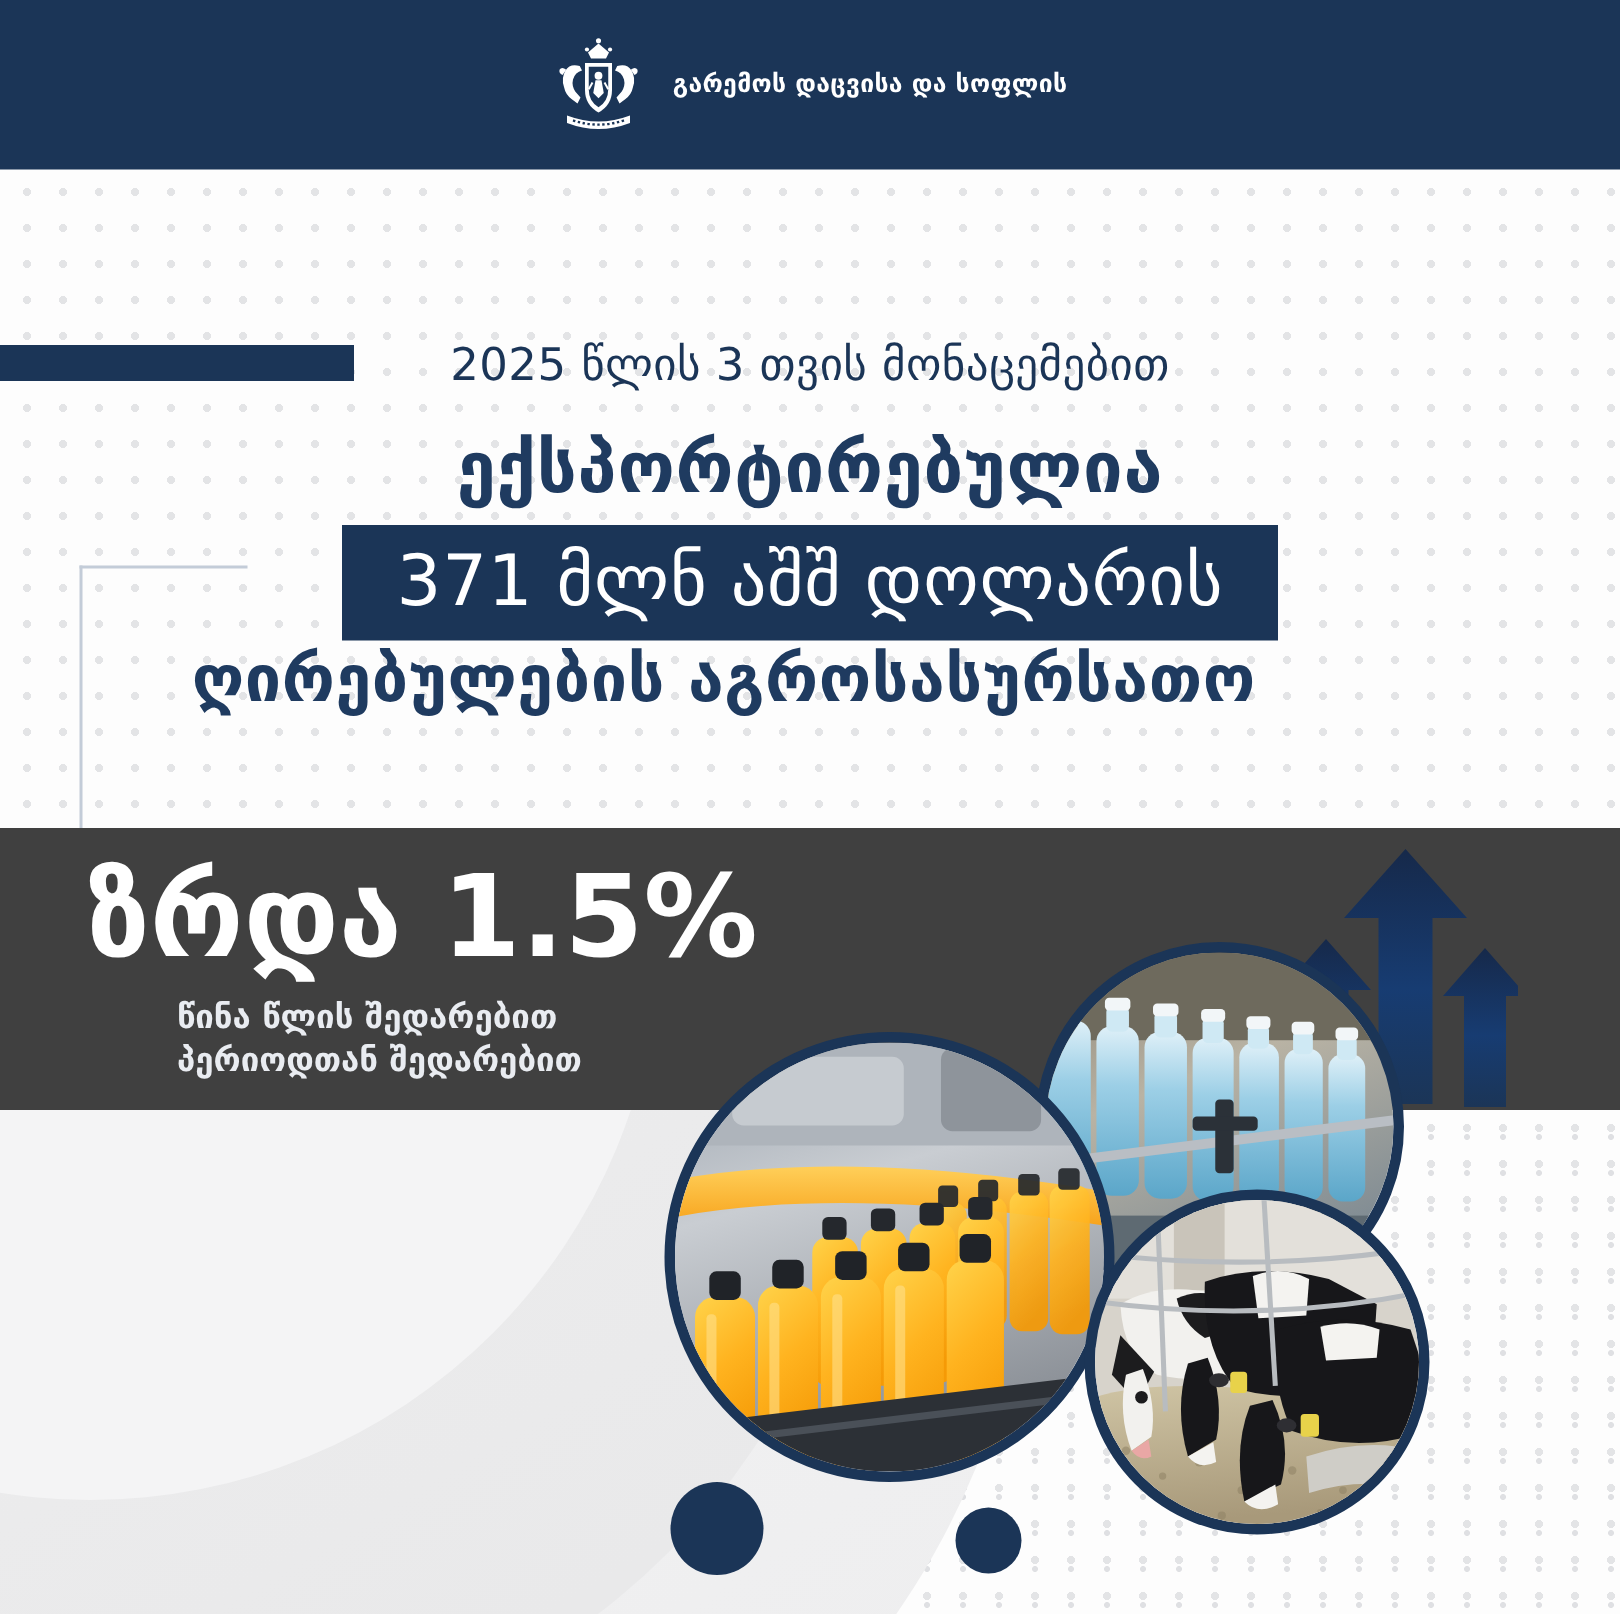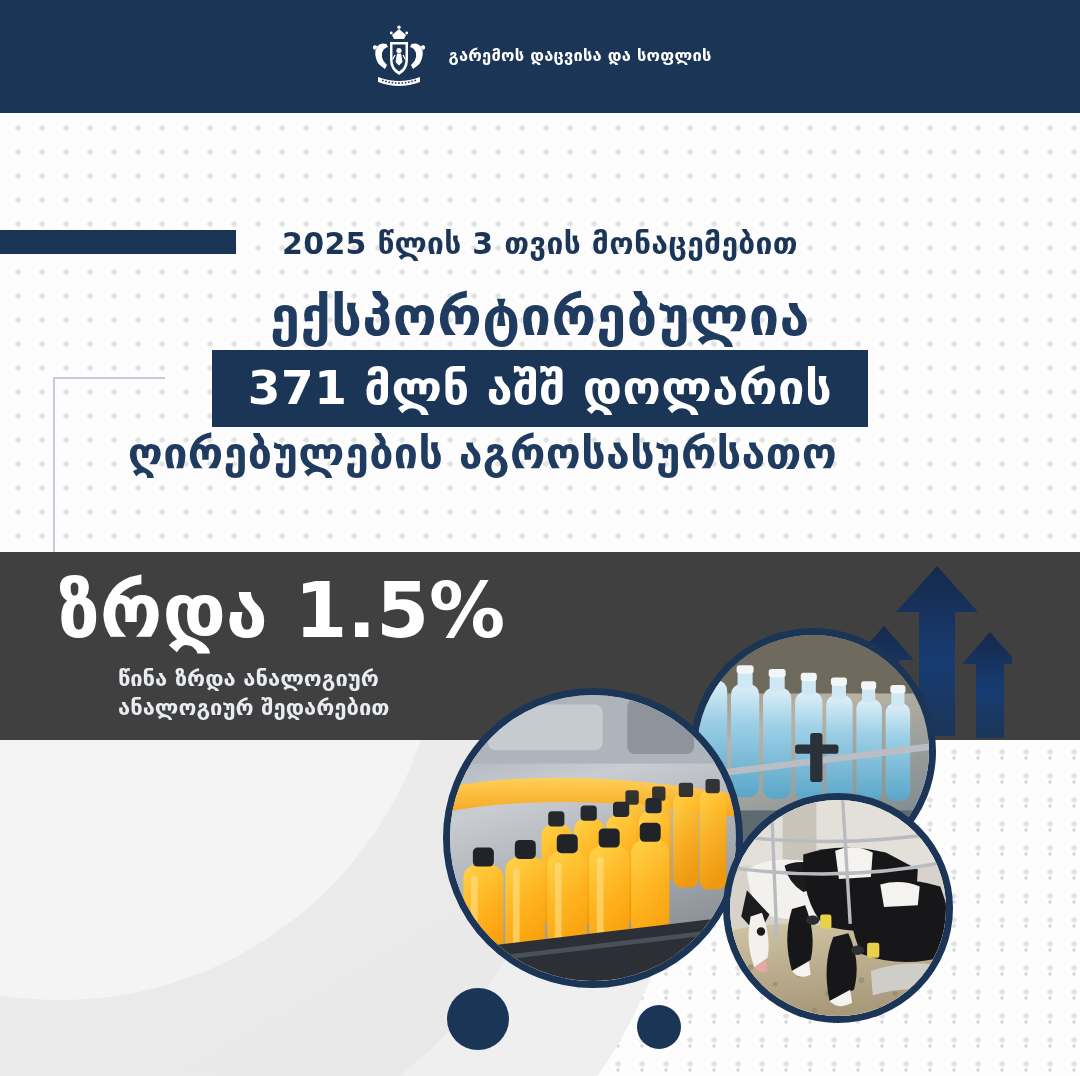--- a/index.html
+++ b/index.html
@@ -76,48 +76,48 @@
   }
 
   
   .kicker {
     position: absolute;
     left: 0; top: 226px;
     width: 1080px;
     text-align: center;
     color: #1b3557;
     font-size: 30px;
-    font-weight: 700;
+    font-weight: 400;
     letter-spacing: .3px;
     z-index: 4;
   }
   .line-export {
     position: absolute;
     left: 0; top: 285px;
     width: 1080px;
     text-align: center;
     color: #1f3b60;
-    font-size: 54px;
+    font-size: 47px;
     font-weight: 800;
     letter-spacing: .5px;
     z-index: 4;
   }
   .highlight-wrap {
     position: absolute;
     left: 0; top: 350px;
     width: 1080px;
     text-align: center;
     z-index: 4;
   }
   .highlight {
     display: inline-block;
     background: #1b3557;
     color: #ffffff;
     font-size: 47px;
-    font-weight: 700;
+    font-weight: 400;
     letter-spacing: .5px;
     padding: 10px 36px 12px 36px;
   }
   .line-value {
     position: absolute;
     left: 0; top: 425px;
     width: 965px;
     text-align: center;
     color: #1f3b60;
     font-size: 43px;
@@ -247,22 +247,22 @@
   </div>
   <div class="line-value">
     <div>ღირებულების აგროსასურსათო</div>
   </div>
 
   <div class="growth-band">
     <div class="growth-headline">
       <span>ზრდა</span><span>&nbsp;</span><span>1.5%</span>
     </div>
     <div class="growth-sub">
-      <div>წინა ზრდა ანალოგიურ</div>
-      <div>ანალოგიურ შედარებით</div>
+      <div>წინა წლის შედარებით</div>
+      <div>პერიოდთან შედარებით</div>
     </div>
     <svg class="arrows" width="150" height="186" viewBox="0 0 150 186">
       <defs>
         <linearGradient id="arrGrad" x1="0" y1="0" x2="0" y2="1">
           <stop offset="0%" stop-color="#16294a"></stop>
           <stop offset="55%" stop-color="#173c72"></stop>
           <stop offset="100%" stop-color="#1b3557"></stop>
         </linearGradient>
       </defs>
 

